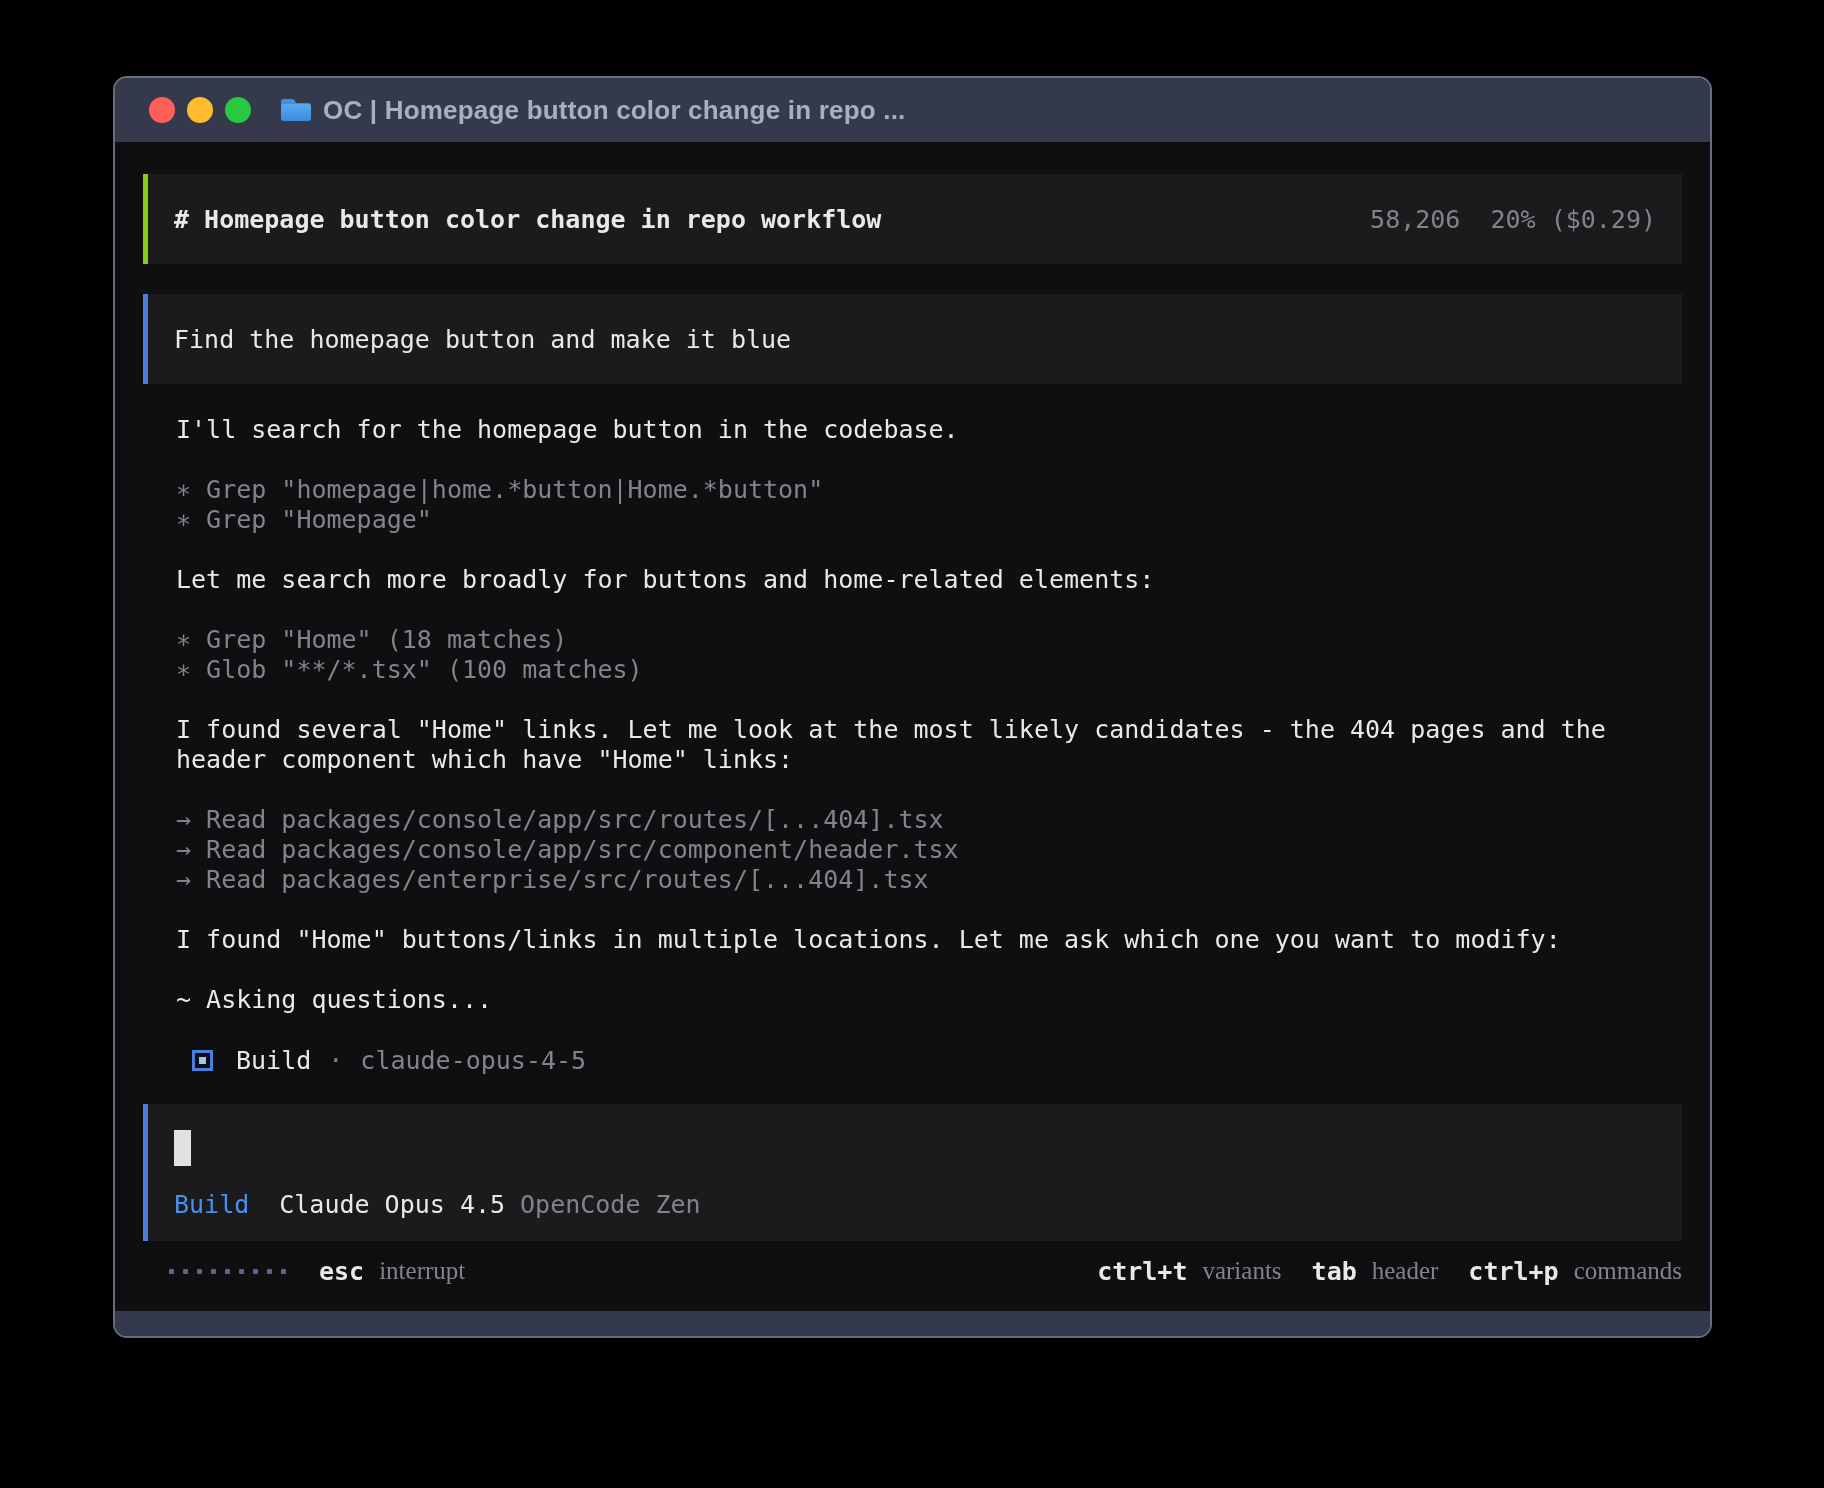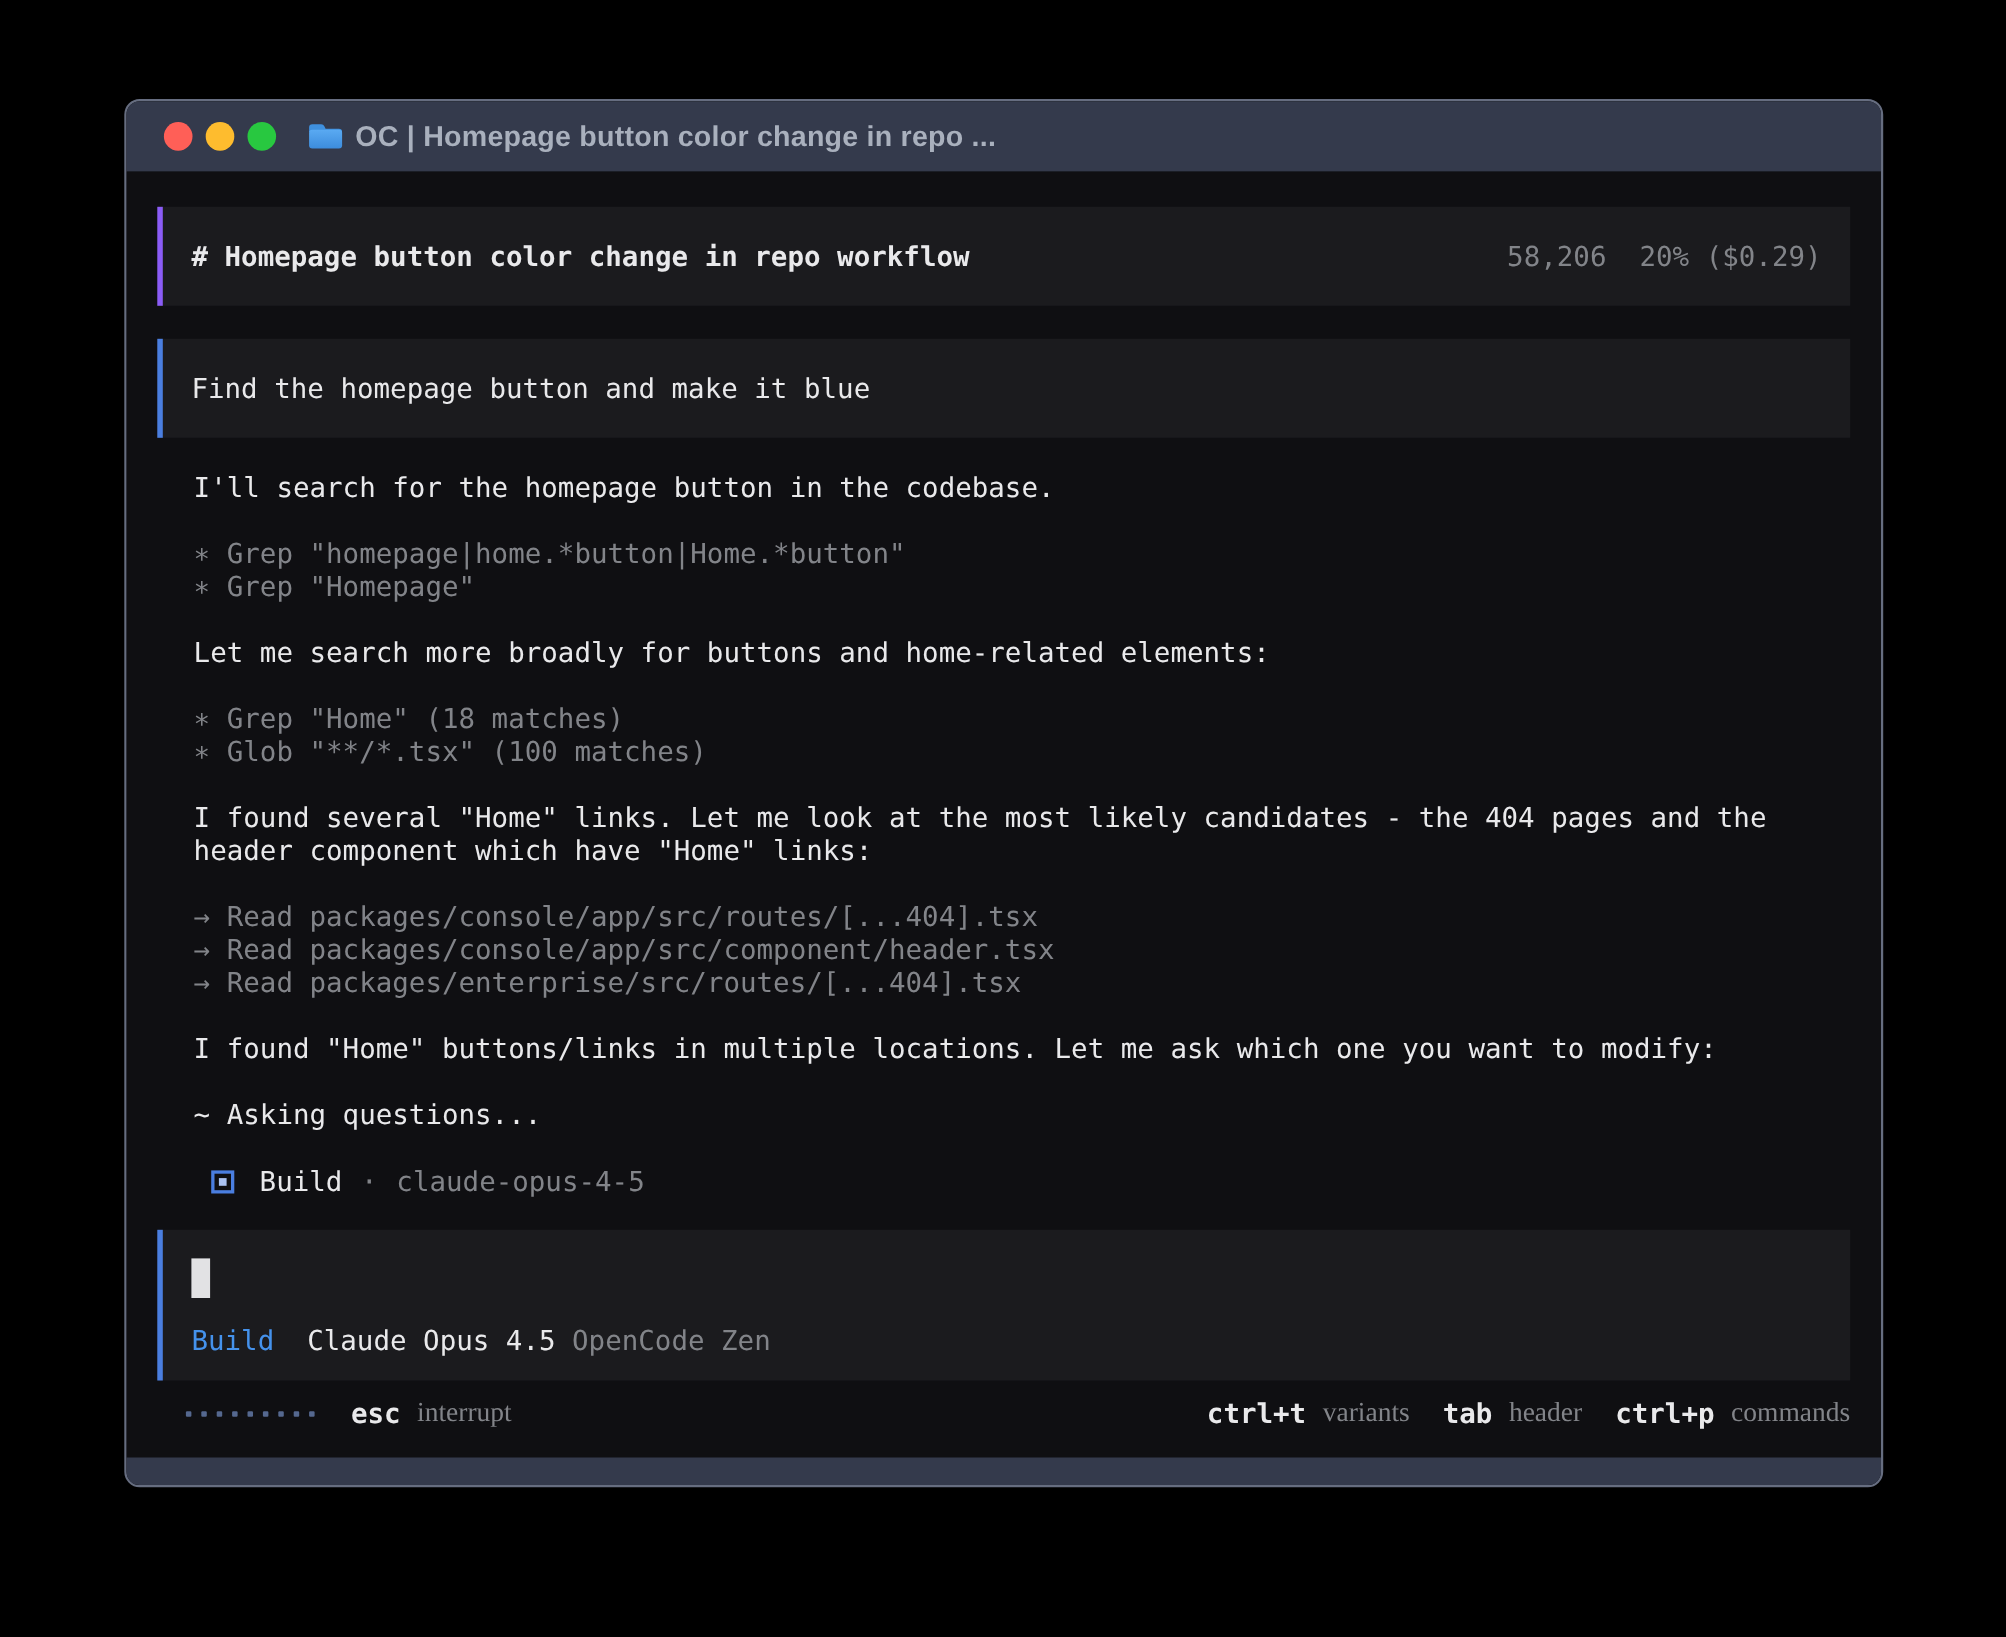--- a/index.html
+++ b/index.html
@@ -5,21 +5,20 @@
   html,body{margin:0;padding:0;}
   body{
     width:1824px;height:1488px;background:#000;overflow:hidden;
     font-family:"DejaVu Sans Mono","Liberation Mono",monospace;
   }
   .window{
     position:absolute;left:113px;top:76px;width:1599px;height:1262px;
     box-sizing:border-box;border:2px solid var(--win-border,#666d80);
     border-radius:14px;overflow:hidden;display:flex;flex-direction:column;
     background:var(--content-bg,#0f0f12);
-    margin-top:14px;
   }
   
   .titlebar{
     height:64px;flex:0 0 64px;background:var(--chrome,#343a4c);
     display:flex;align-items:center;padding-left:34px;box-sizing:border-box;
   }
   .lights{display:flex;gap:12px;align-items:center;}
   .light{width:26px;height:26px;border-radius:50%;display:block;}
   .light.red{background:var(--t-red,#ff5f57);}
   .light.yellow{background:var(--t-yellow,#febc2e);}
@@ -27,21 +26,21 @@
   .folder{margin-left:28px;display:flex;align-items:center;}
   .win-title{
     margin-left:10px;font-family:"Liberation Sans",sans-serif;
     font-weight:700;font-size:26px;color:#a9b0bd;letter-spacing:.2px;
     white-space:nowrap;
   }
   
   .content{flex:1 1 auto;background:var(--content-bg,#0f0f12);overflow:hidden;}
   .block{
     margin:0 28px;background:var(--block-bg,#1b1b1e);
-    border-left:5px solid #8b5cf6;box-sizing:border-box;
+    border-left:5px solid #84cc16;box-sizing:border-box;
     display:flex;align-items:center;padding:0 26px;
     font-size:25px;color:var(--bright,#e9e9eb);white-space:pre;
   }
   .session-header{margin-top:32px;height:90px;justify-content:space-between;}
   .session-title{font-weight:700;}
   .session-stats{color:var(--muted,#828489);}
   .session-stats .usage{margin-left:30px;}
   .user-block{margin-top:30px;height:90px;border-left-color:var(--accent,#4a7ee0);}
   
   .messages{margin:31px 28px 0 61px;font-size:25px;}

